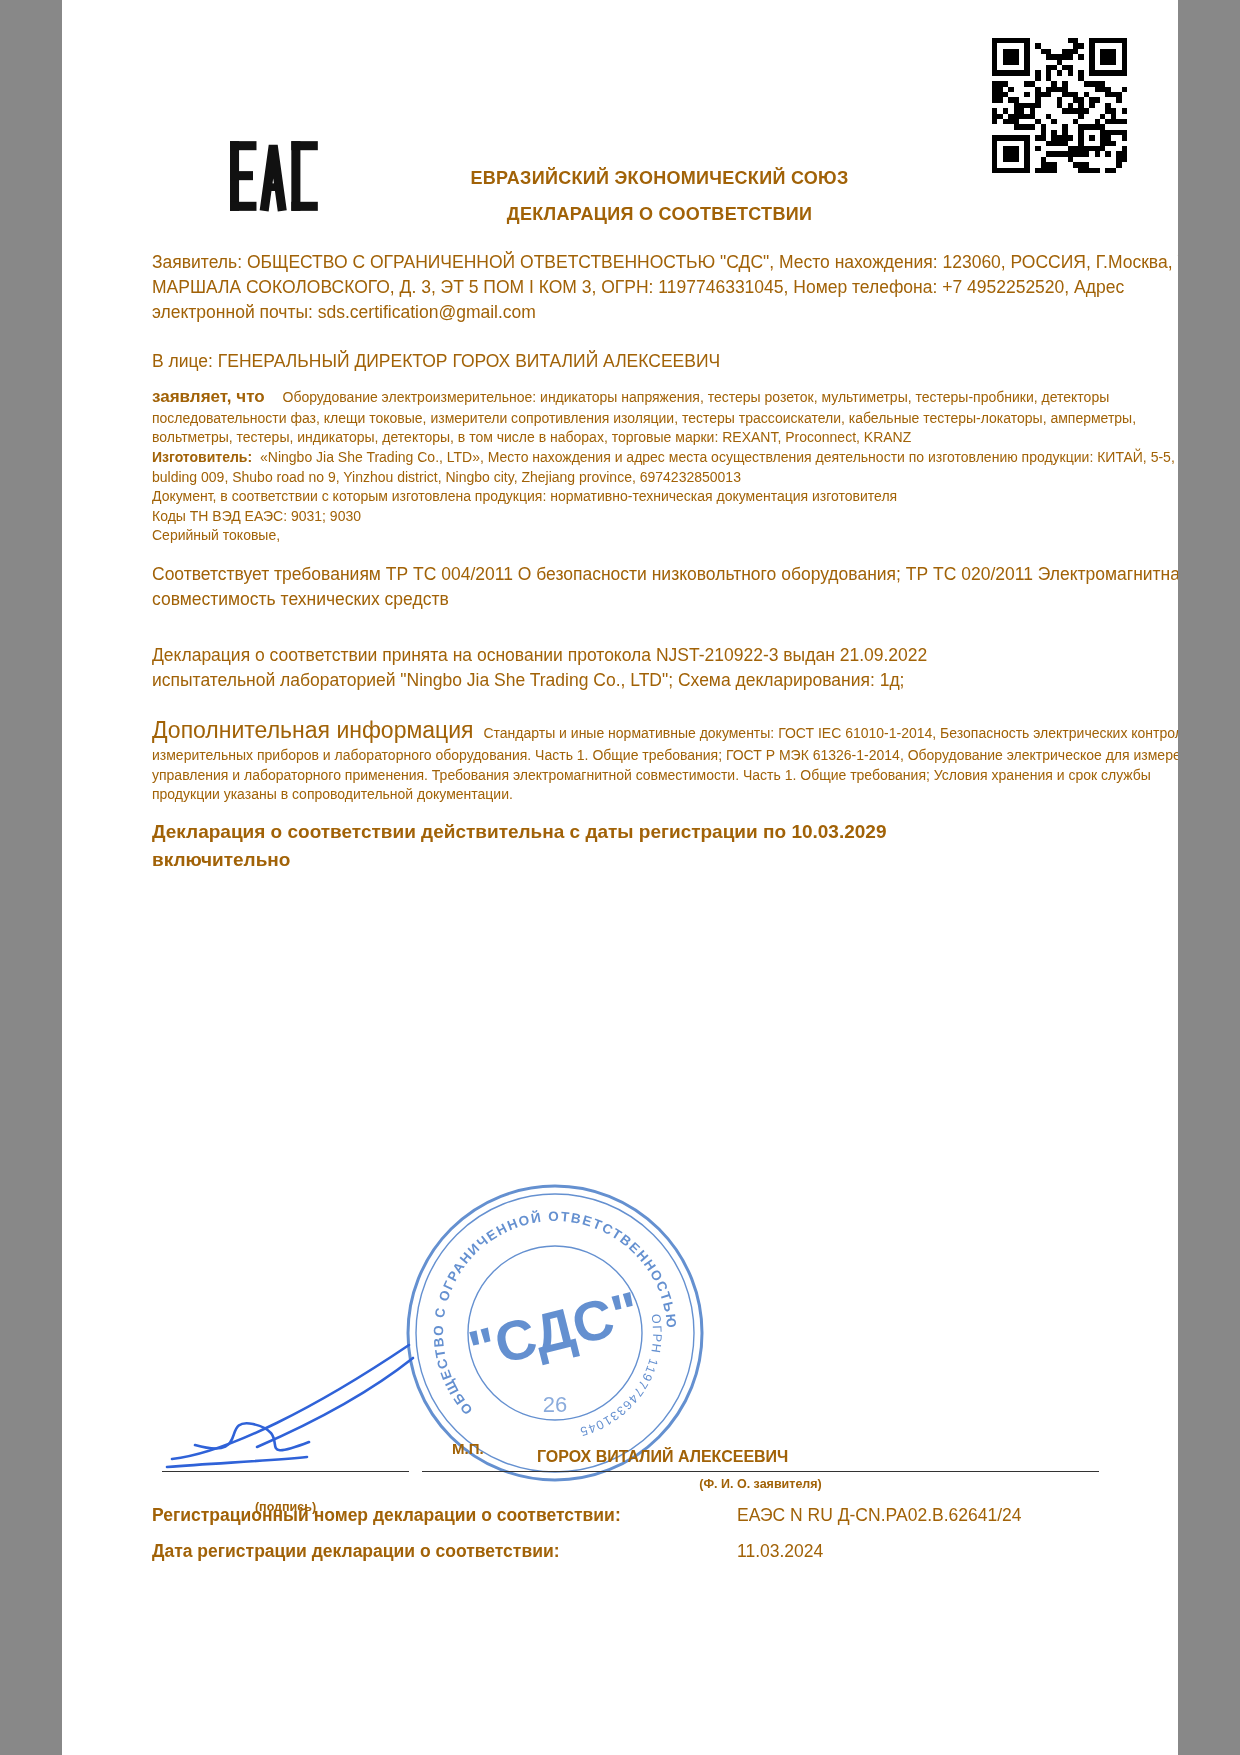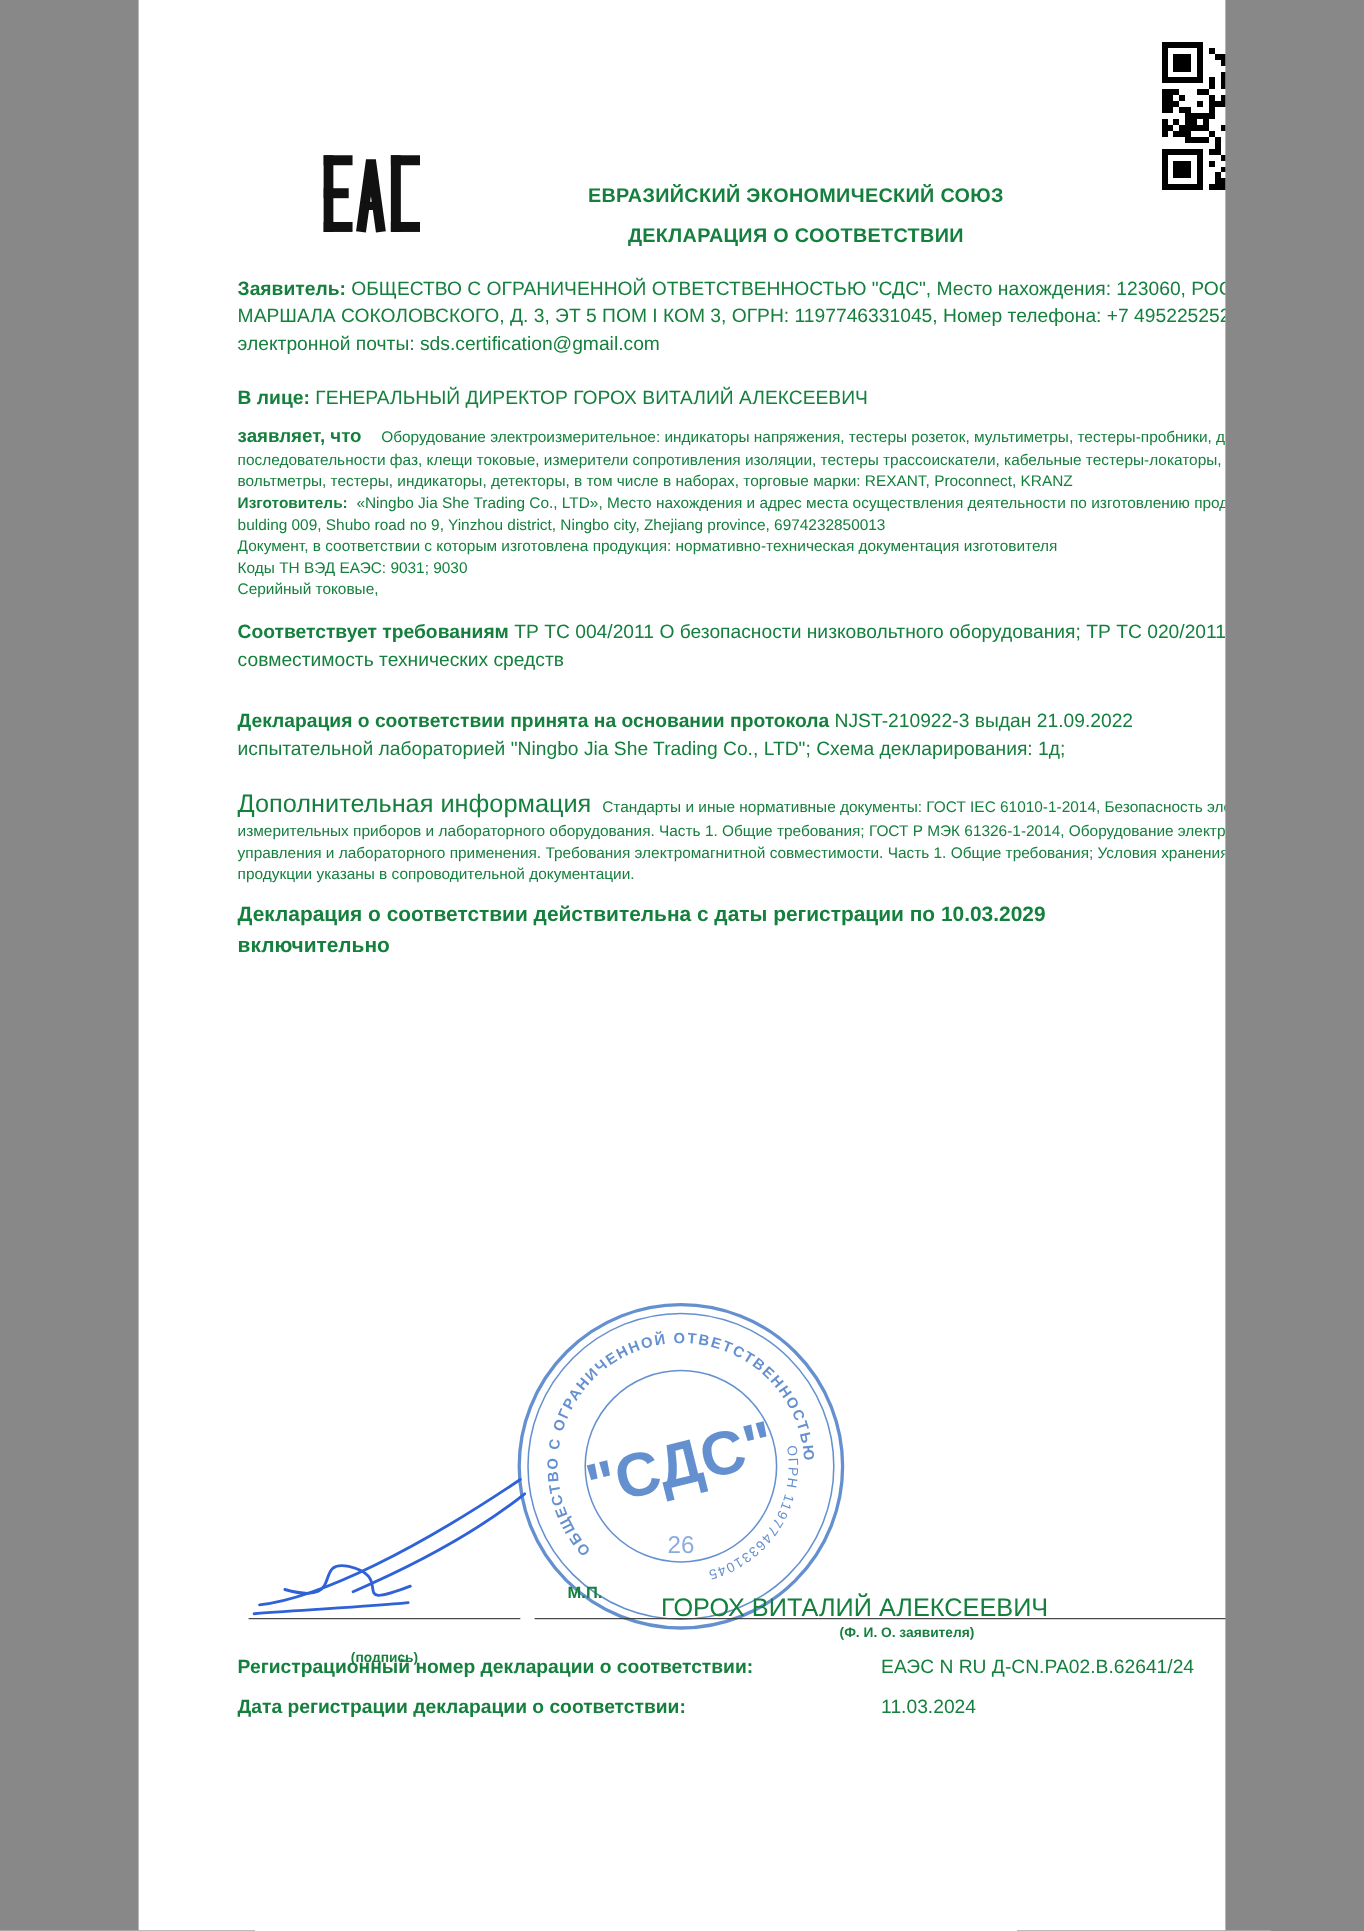--- a/index.html
+++ b/index.html
@@ -1,39 +1,39 @@
 <!DOCTYPE html>
 <html><head>
 <meta charset="utf-8">
 <style>
   html,body{margin:0;padding:0;background:#888;}
   .page{
     position:relative;
-    width:988px;height:1755px;
+    width:1116px;height:1755px;
     background:#ffffff;
     font-family:"Liberation Sans", sans-serif;
-    color:#15803d;
+    color:#a16207;
     overflow:hidden;
     margin:0 auto;
   }
   .abs{position:absolute;}
-  b{font-weight:bold;}
+  b{font-weight:normal;}
   .title{font-weight:bold;font-size:18px;letter-spacing:.3px;text-align:center;}
   .par{margin:0;}
   .body-lg{font-size:17.5px;line-height:1.42;}
   .body-sm{font-size:14px;line-height:1.4;}
   .declares-label{font-size:17px;font-weight:bold;margin-right:14px;}
   .manu-label{font-weight:bold;margin-right:4px;}
   .add-label{font-size:23px;font-weight:normal;margin-right:6px;}
   .validity{font-size:19px;line-height:1.45;font-weight:bold;}
   .validity .val-date{font-weight:bold;}
   .sig-line{border-top:1.6px solid #333;height:0;}
   .caption{font-size:12.5px;font-weight:bold;text-align:center;}
   .mp{font-size:15px;font-weight:bold;}
-  .fio-value{font-size:23px;}
+  .fio-value{font-size:16px;font-weight:bold;}
   .reg-label{font-size:17.5px;font-weight:bold;}
   .reg-value{font-size:17.5px;}
   
   .eac{position:absolute;left:168px;top:138px;width:92px;height:76px;}
   
   .qr{position:absolute;left:930px;top:38px;width:135px;height:135px;shape-rendering:crispEdges;}
   
   .stamp{position:absolute;left:342px;top:1182px;width:302px;height:302px;opacity:.85;pointer-events:none;}
   .st-ring{fill:none;stroke:#4a7dc8;}
   .st-ring-text{font-size:13.5px;letter-spacing:1.6px;fill:#4a7dc8;font-weight:bold;}

